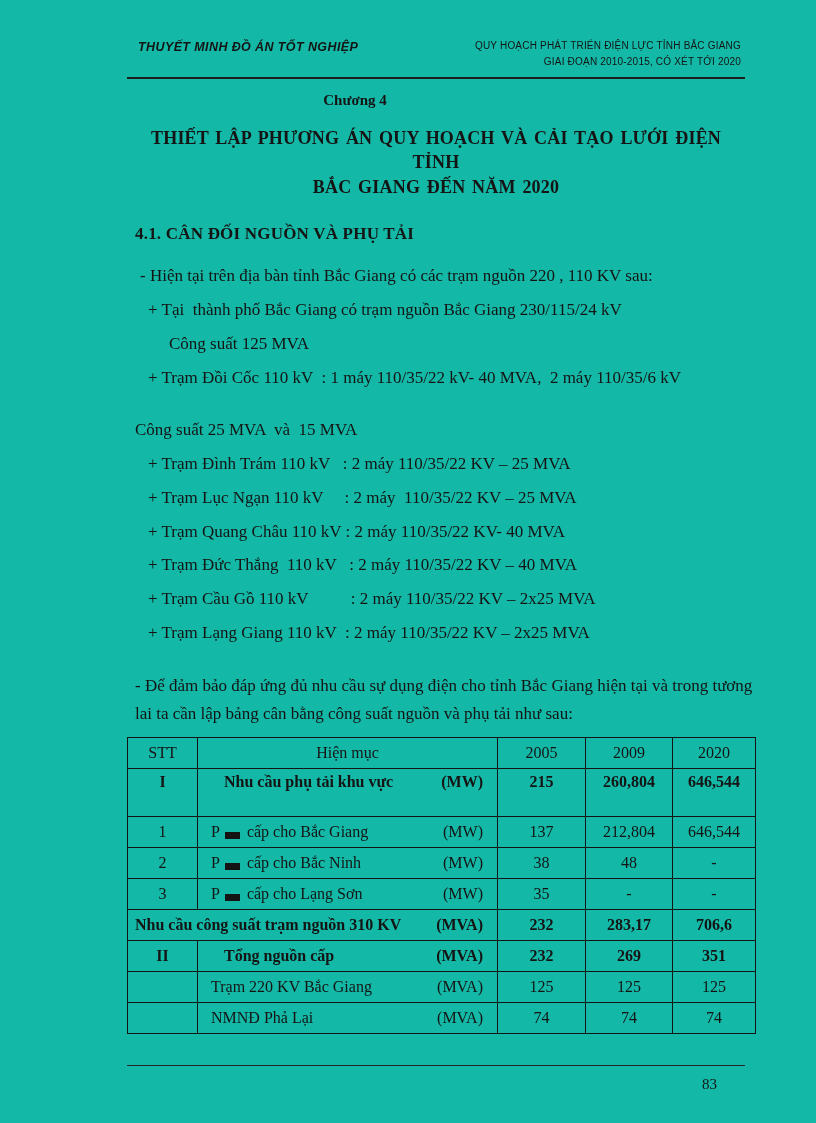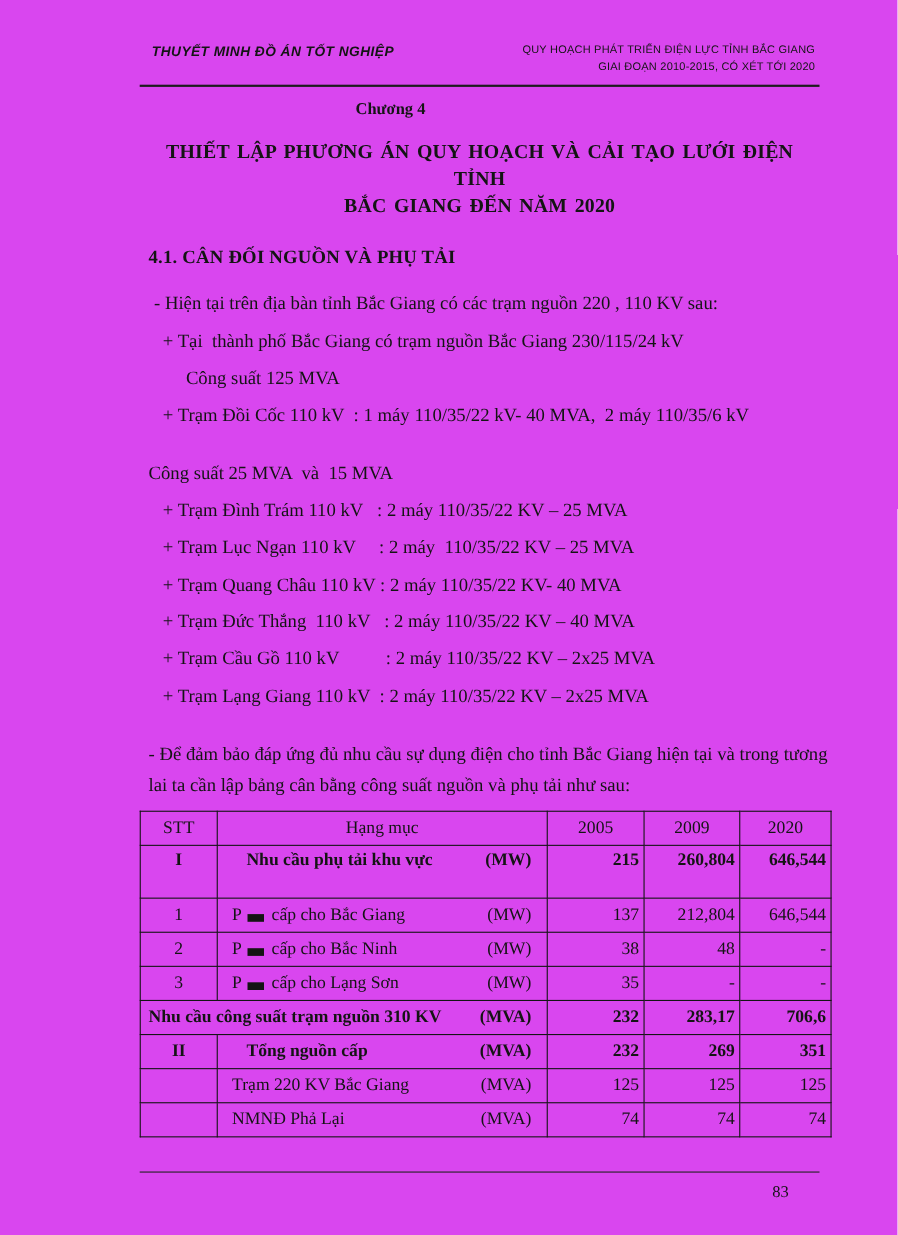--- a/index.html
+++ b/index.html
@@ -1,18 +1,18 @@
 <!DOCTYPE html>
 <html><head>
 <meta charset="utf-8">
 <style>
   * { box-sizing: border-box; }
   html,body { margin:0; padding:0; background:#ffffff; }
   .page {
-    position:relative; width:816px; height:1123px; background:#d946ef;
+    position:relative; width:816px; height:1123px; background:#14b8a6;
     font-family:"Liberation Serif", serif; color:#141414; overflow:hidden;
   }
   
   .hdr {
     display:flex; justify-content:space-between; align-items:flex-start;
     padding:38px 75px 0 138px;
     font-family:"Liberation Sans", sans-serif;
   }
   .hdr-left { font-style:italic; font-weight:600; font-size:12.5px; letter-spacing:.4px; padding-top:2px; }
   .hdr-right { text-align:right; font-size:10px; font-weight:500; line-height:1.55; letter-spacing:.2px; }
@@ -40,21 +40,21 @@
   .data-table th { font-weight:400; height:30px; text-align:center; }
   .data-table tr { height:31px; }
   tr.tall-row { height:48px; }
   tr.tall-row td { vertical-align:top; padding-top:4px; }
   tr.bold-row { font-weight:700; }
   td.stt-cell { text-align:center; vertical-align:middle; }
   td.item-cell-td, td.merged-cell { vertical-align:middle; }
   .item-flex { display:flex; justify-content:space-between; align-items:baseline; padding-left:9px; padding-right:10px; }
   tr.bold-row .item-flex { padding-left:22px; }
   td.merged-cell .item-flex { padding-left:3px !important; }
-  td.val-cell { text-align:right; vertical-align:middle; }
+  td.val-cell { text-align:center; vertical-align:middle; }
   .pmax-sub {
     display:inline-block; width:15px; height:7px; background:#141414;
     margin:0 7px 0 5px; font-size:0; line-height:0; color:transparent;
     vertical-align:-2px; overflow:hidden;
   }
 
   .footer-rule { border:none; border-top:1.5px solid #222; margin:31px 71px 0 127px; }
   .page-number { text-align:right; margin:10px 99px 0 0; font-size:15px; }
 </style>
 </head>
@@ -99,21 +99,21 @@
     <colgroup>
       <col style="width:70px">
         <col style="width:300px">
         <col style="width:88px">
         <col style="width:87px">
         <col style="width:83px">
     </colgroup>
     <thead>
       <tr id="table-head-row">
           <th>STT</th>
-          <th>Hạng mục</th>
+          <th>Hiện mục</th>
           <th>2005</th>
           <th>2009</th>
           <th>2020</th>
         </tr>
     </thead>
     <tbody id="table-body">
         <tr class="bold-row tall-row">
           <td class="stt-cell">I</td>
           <td class="item-cell-td">
             <div class="item-flex">

